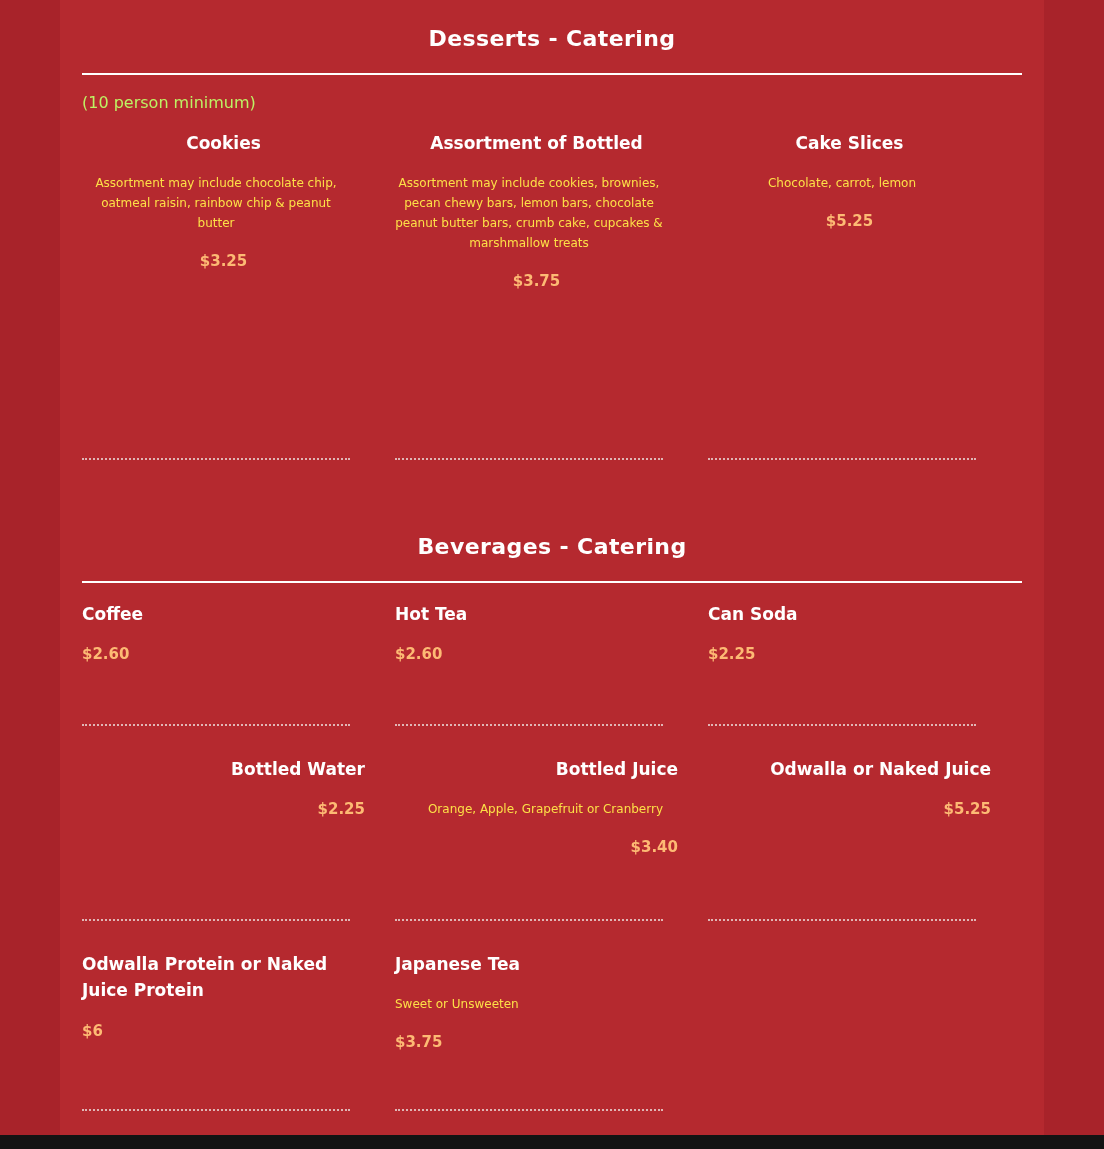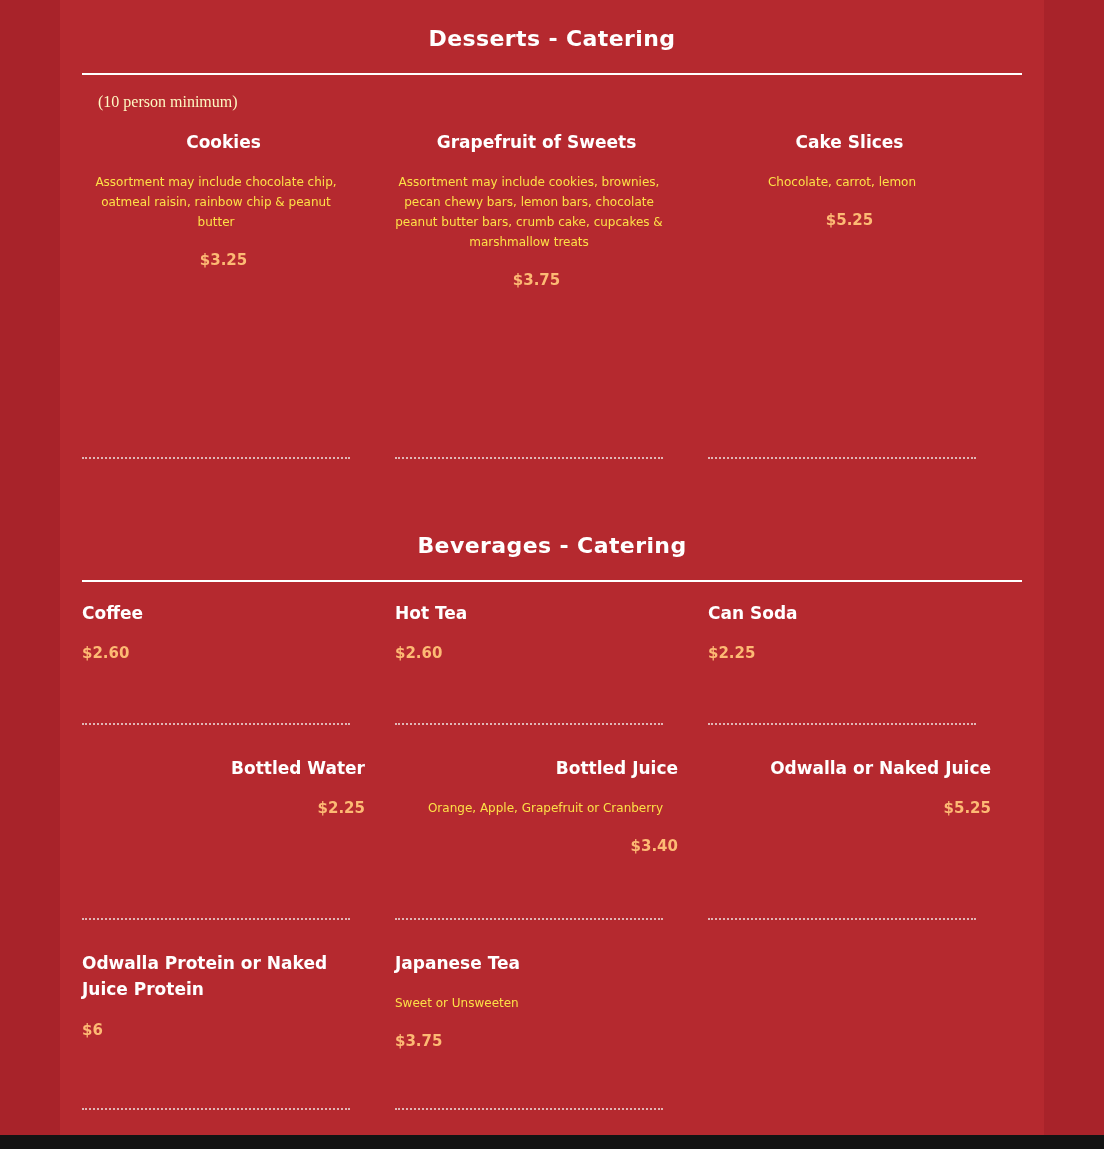--- a/index.html
+++ b/index.html
@@ -47,23 +47,22 @@
     padding-bottom: 22px;
   }
   .rule {
     height: 2px;
     background: #ffffff;
     width: 940px;
     margin-bottom: 18px;
   }
   .note {
     font-size: 16px;
-    color: #fef9c3;
-    margin: 8px 0 18px 16px;
-    font-family: Liberation Serif, serif;
+    color: #bef264;
+    margin: 8px 0 18px 0;
   }
   .grid {
     display: flex;
     width: 940px;
   }
   .col {
     width: 313px;
     box-sizing: border-box;
     padding-right: 30px;
     position: relative;
@@ -117,21 +116,21 @@
       <div class="note">(10 person minimum)</div>
 
       <div class="grid row-block" style="height:330px;text-align:center;">
         <div class="col">
           <div class="item-name">Cookies</div>
           <div class="item-desc">Assortment may include chocolate chip, oatmeal raisin, rainbow chip &amp; peanut butter</div>
           <div class="item-price">$3.25</div>
           <div class="dots"></div>
         </div>
         <div class="col">
-          <div class="item-name">Grapefruit of Sweets</div>
+          <div class="item-name">Assortment of Bottled</div>
           <div class="item-desc">Assortment may include cookies, brownies, pecan chewy bars, lemon bars, chocolate peanut butter bars, crumb cake, cupcakes &amp; marshmallow treats</div>
           <div class="item-price">$3.75</div>
           <div class="dots"></div>
         </div>
         <div class="col">
           <div class="item-name">Cake Slices</div>
           <div class="item-desc">Chocolate, carrot, lemon</div>
           <div class="item-price">$5.25</div>
           <div class="dots"></div>
         </div>

